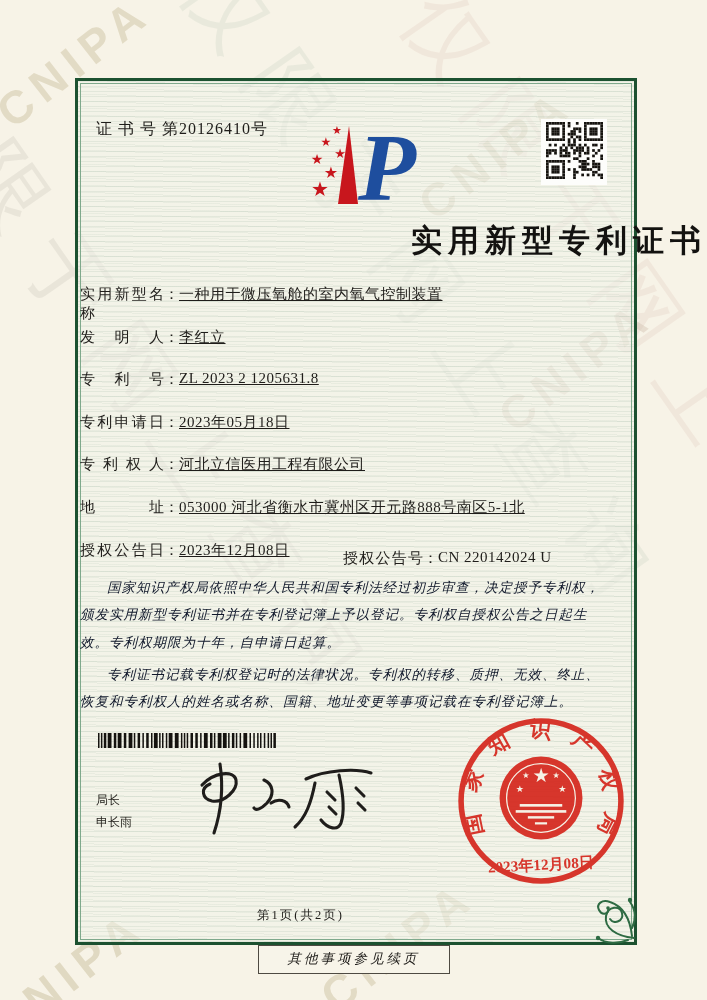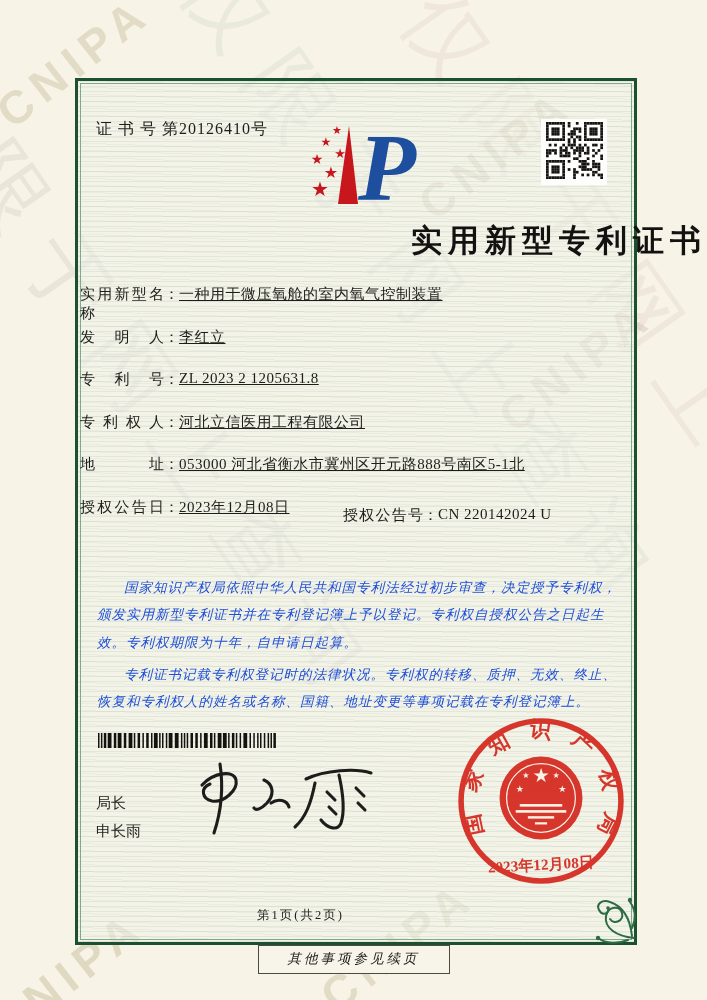--- a/index.html
+++ b/index.html
@@ -30,24 +30,24 @@
   .logo{position:absolute;left:287px;top:114px;}
   .qr-box{position:absolute;left:541px;top:119px;width:66px;height:66px;background:#fdfdfb;display:flex;align-items:center;justify-content:center;}
   .title{position:absolute;left:0;width:707px;top:220px;text-align:right;font-size:31px;font-weight:bold;letter-spacing:6px;color:#131210;}
   .fields{position:absolute;left:80px;top:285px;width:522px;font-size:15px;text-decoration:underline;}
   .frow{position:relative;height:42.6px;}
   .flabel{display:inline-block;width:84px;text-align:justify;text-align-last:justify;vertical-align:top;}
   .fcolon{display:inline-block;width:15px;vertical-align:top;}
   .fvalue{letter-spacing:.5px;}
   .fgroup2{position:absolute;left:263px;top:0;margin-top:8px;}
   .fgroup2 .flabel{width:80px;}
-  .legal{position:absolute;left:97px;top:574px;width:520px;font-size:13.5px;line-height:2.02;font-style:italic;letter-spacing:1px;color:#1d4ed8;}
+  .legal{position:absolute;left:80px;top:574px;width:520px;font-size:13.5px;line-height:2.02;font-style:italic;letter-spacing:1px;color:#0f172a;}
   .legal p{margin:0 0 5px 0;text-indent:2em;}
   .barcode{position:absolute;left:98px;top:733px;width:184px;height:15px;}
-  .signer{position:absolute;left:96px;top:789px;font-family:"Liberation Sans","DejaVu Sans",sans-serif;font-size:15px;line-height:1.85;color:#26241f;}
+  .signer{position:absolute;left:96px;top:789px;font-family:"Liberation Sans","DejaVu Sans",sans-serif;font-size:12px;line-height:1.85;color:#26241f;}
   .signature{position:absolute;left:168px;top:758px;}
   .seal{position:absolute;left:455px;top:715px;}
   .page-indicator{position:absolute;left:0;width:601px;top:907px;text-align:center;font-size:12.5px;letter-spacing:2px;}
   .footer-note{
     position:absolute;left:50%;transform:translateX(-50%);top:945px;
     border:1px solid #4e4a42;background:#f7f4e9;
     padding:4px 29px 5px;font-size:13.5px;letter-spacing:3px;font-style:italic;
   }
 </style>
 </head>
@@ -319,20 +319,23 @@
       <div class="frow">
         <span class="flabel">实用新型名称</span><span class="fcolon">：</span><span class="fvalue">一种用于微压氧舱的室内氧气控制装置</span>
       </div>
       <div class="frow">
         <span class="flabel">发明人</span><span class="fcolon">：</span><span class="fvalue">李红立</span>
       </div>
       <div class="frow">
         <span class="flabel">专利号</span><span class="fcolon">：</span><span class="fvalue">ZL 2023 2 1205631.8</span>
       </div>
       <div class="frow">
+        <span class="flabel">专利申请日</span><span class="fcolon">：</span><span class="fvalue">2023年05月18日</span>
+      </div>
+      <div class="frow">
         <span class="flabel">专利权人</span><span class="fcolon">：</span><span class="fvalue">河北立信医用工程有限公司</span>
       </div>
       <div class="frow">
         <span class="flabel">地址</span><span class="fcolon">：</span><span class="fvalue">053000 河北省衡水市冀州区开元路888号南区5-1北</span>
       </div>
       <div class="frow">
         <span class="flabel">授权公告日</span><span class="fcolon">：</span><span class="fvalue">2023年12月08日</span>
         <span class="fgroup2">
           <span class="flabel">授权公告号</span><span class="fcolon">：</span><span class="fvalue">CN 220142024 U</span>
         </span>

